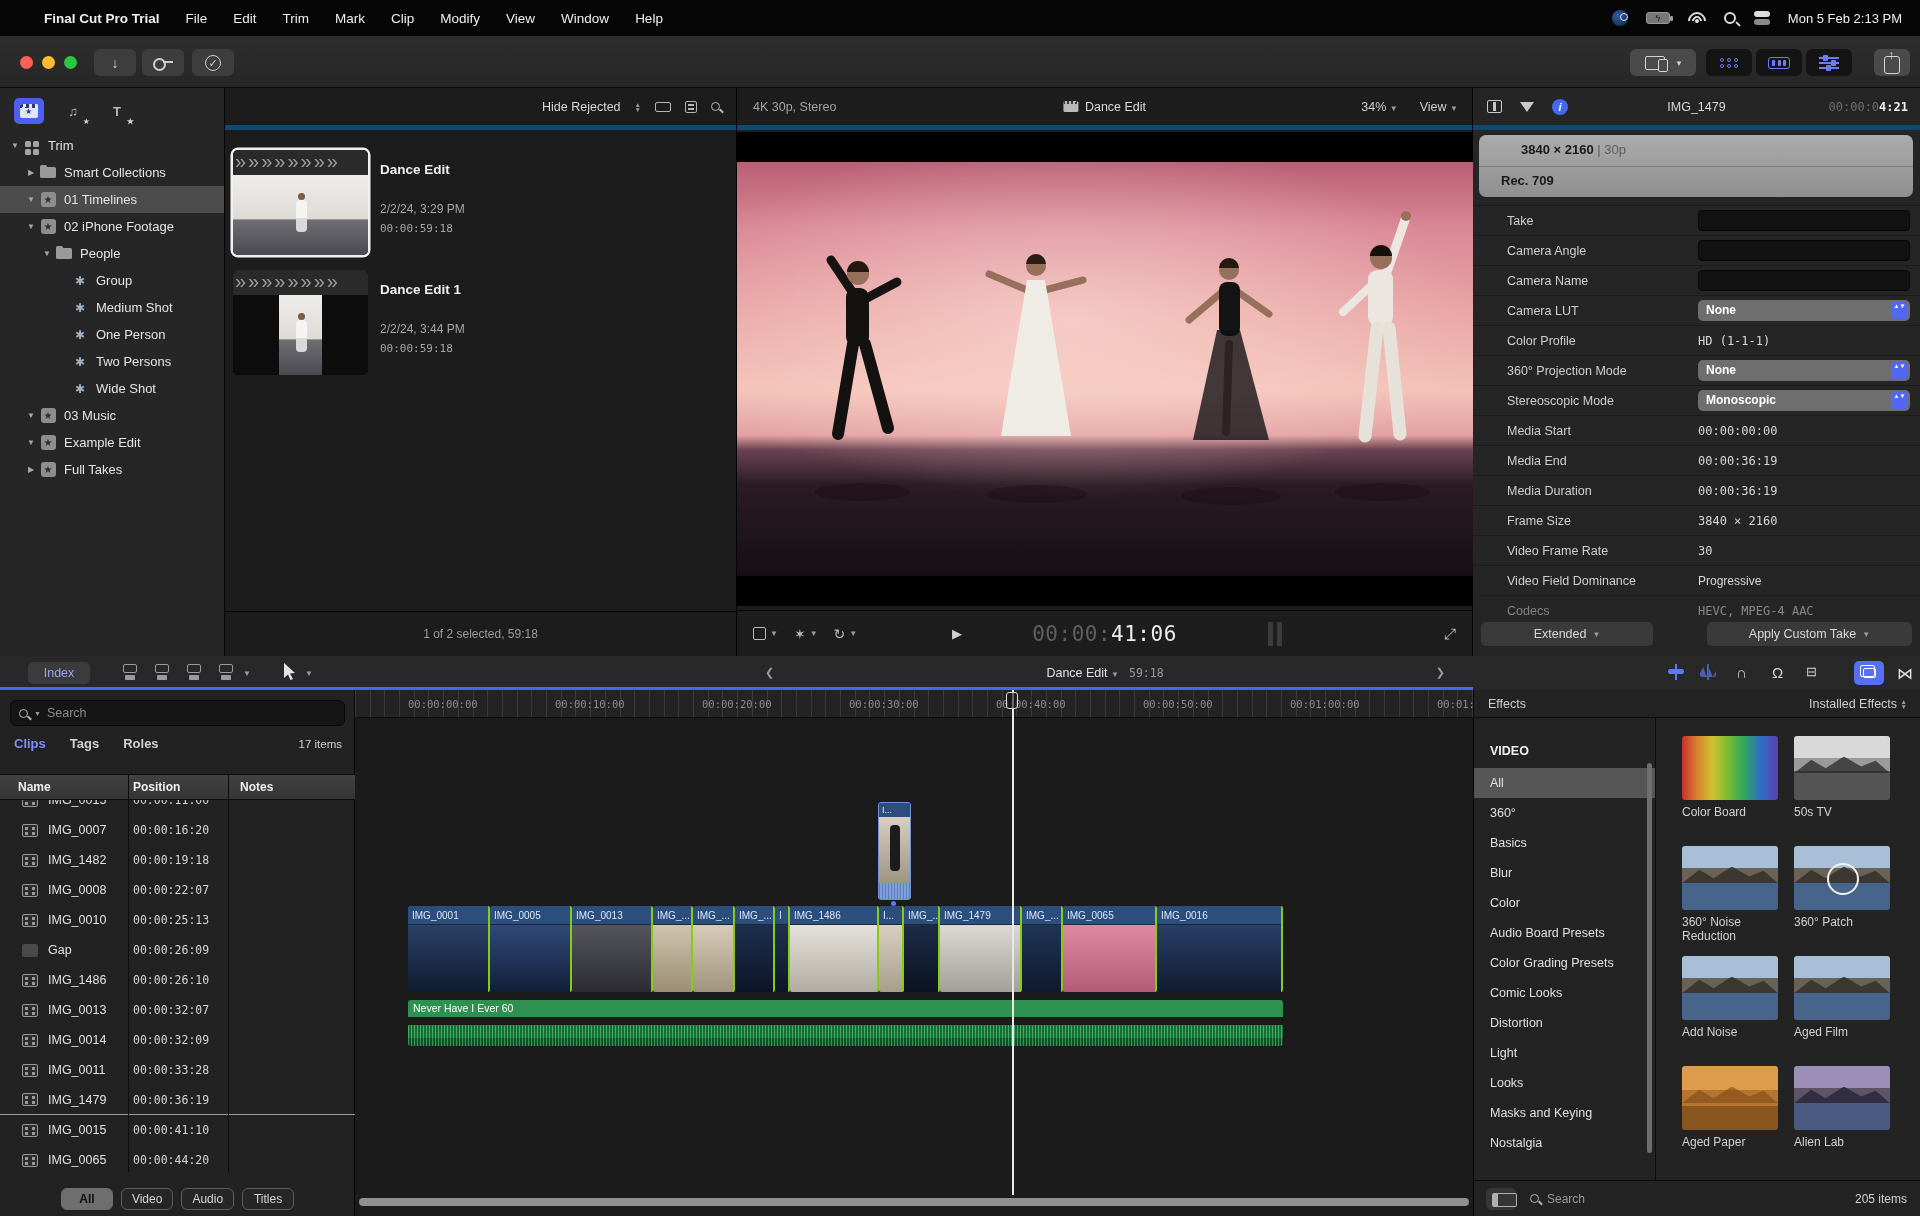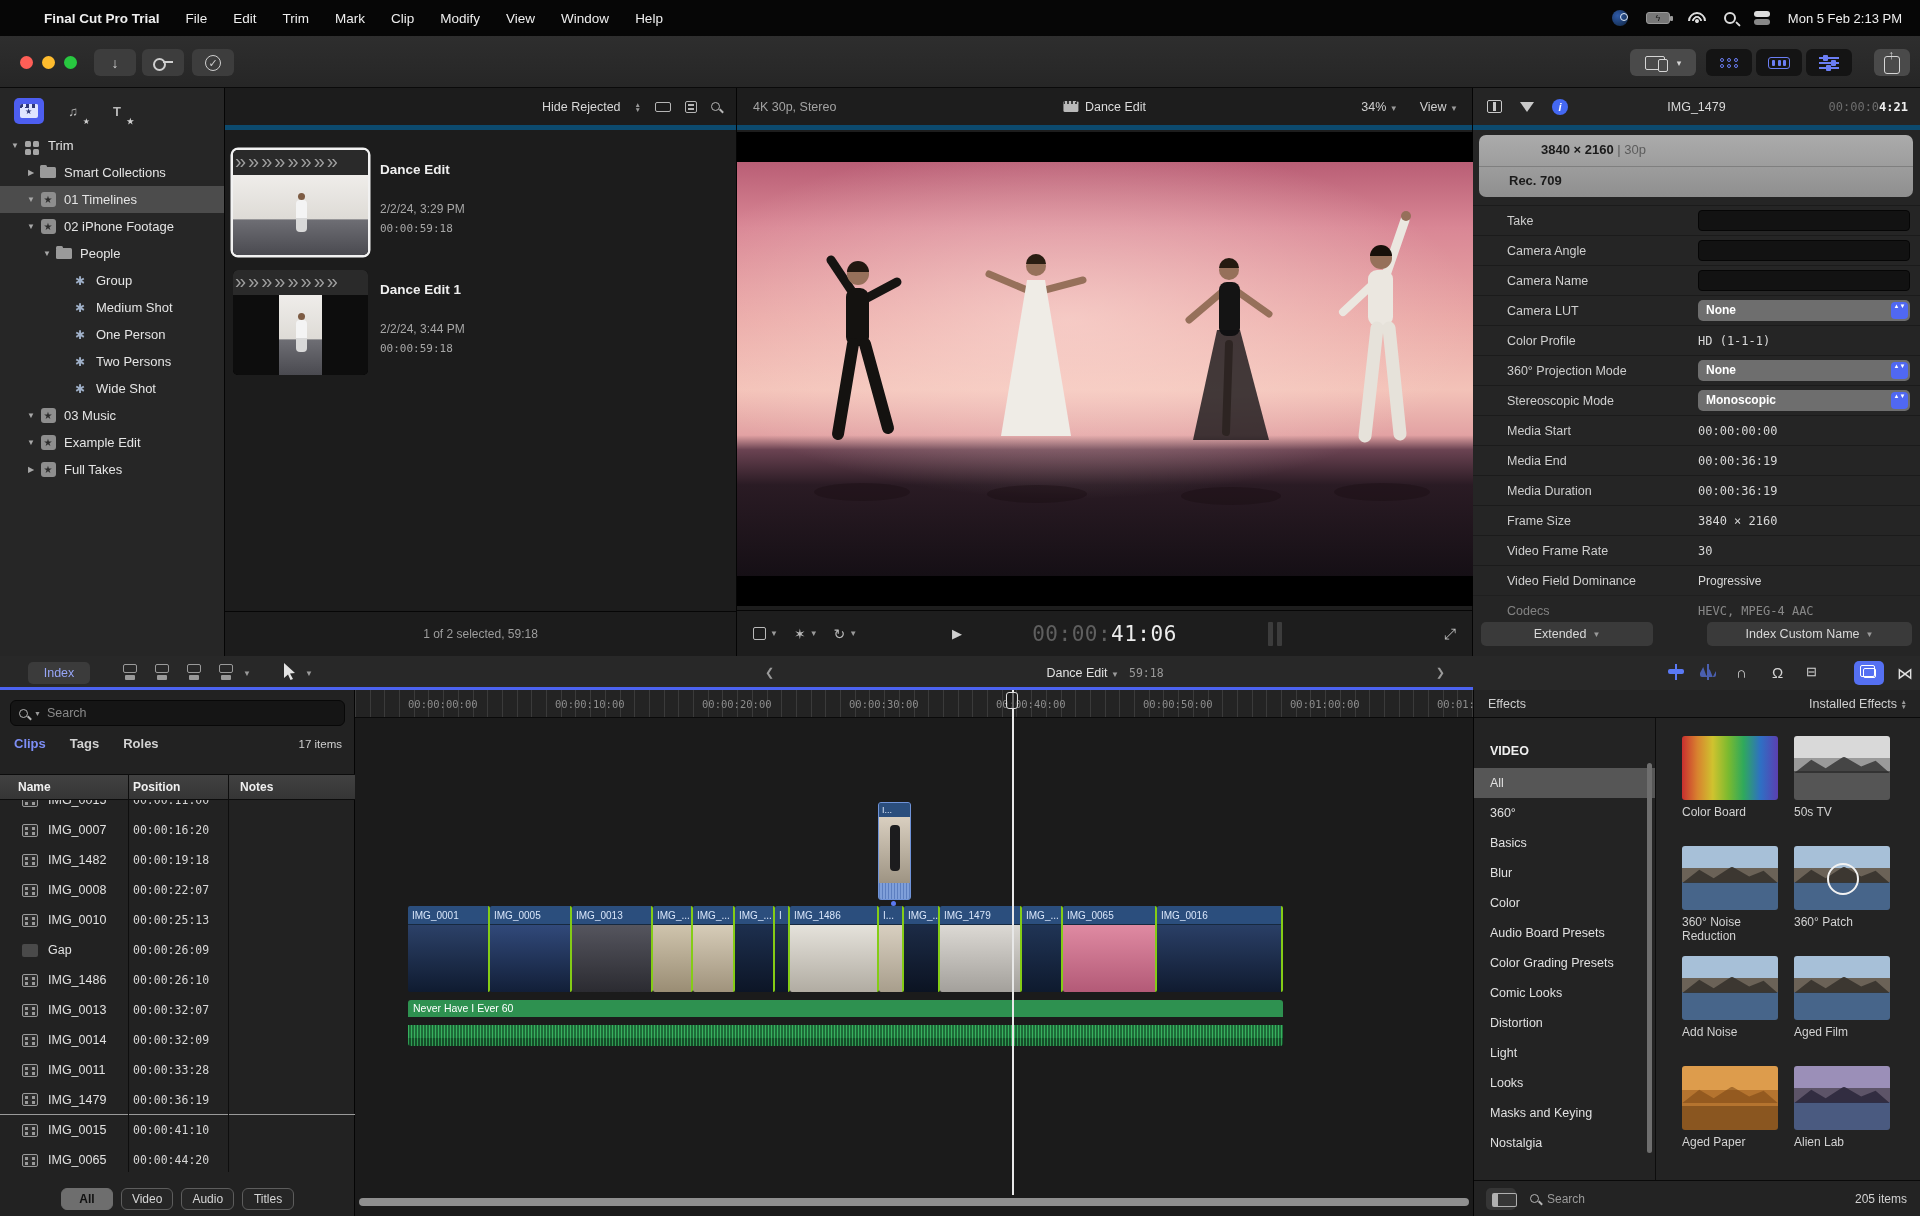--- a/index.html
+++ b/index.html
@@ -127,23 +127,23 @@
   #inspector .pane-head { display:flex; align-items:center; font-size:12.5px; }
   .ins-ico { margin-left:14px; color:#c9c9c9; }
   .film-frame { width:15px; height:13px; border:1.6px solid #c9c9c9; border-radius:2px; position:relative; }
   .film-frame::after { content:""; position:absolute; left:5px; top:1px; width:2.5px; height:9px; background:#c9c9c9; }
   .funnel { width:0; height:0; border-left:7px solid transparent; border-right:7px solid transparent; border-top:10px solid #c9c9c9; }
   .info-dot { width:16px; height:16px; border-radius:50%; background:#4468f2; color:#fff; font-size:11px; font-style:italic; font-weight:bold; text-align:center; line-height:16px; }
   .ins-name { position:absolute; left:50%; transform:translateX(-50%); color:#d9d9d9; }
   .ins-tc { position:absolute; right:12px; font-size:12px; }
   .ins-tc .dim{ color:#6e6e6e; } .ins-tc .lit{ color:#f0f0f0; font-weight:bold; }
   .banner { position:absolute; left:6px; top:47px; width:434px; height:62px; border-radius:7px; background:linear-gradient(#ababab,#8f8f8f); color:#1a1a1a; font-size:13px; }
-  .banner .l1 { padding:7px 0 0 19px; font-weight:bold;margin-left:43px; }
+  .banner .l1 { padding:7px 0 0 42px; font-weight:bold; }
   .banner .l1 .dim { color:#5c5c5c; font-weight:normal; }
-  .banner .l2 { margin-top:9px; padding-left:30px; border-top:1px solid #7f7f7f; padding-top:6px; font-weight:bold; }
+  .banner .l2 { margin-top:9px; padding-left:22px; border-top:1px solid #7f7f7f; padding-top:6px; font-weight:bold; }
   #ins-rows { position:absolute; left:0; top:117px; width:447px; }
   .ins-row { height:30px; border-top:1px solid #1b1b1b; position:relative; display:flex; align-items:center; font-size:12.5px; color:#cfcfcf; }
   .ins-row .lbl { margin-left:34px; }
   .ins-row .val { position:absolute; left:225px; color:#d8d8d8; }
   .ins-row .inputbox { position:absolute; left:225px; width:212px; height:21px; background:#121212; border:1px solid #060606; border-radius:4px; }
   .ins-row .drop { position:absolute; left:225px; width:212px; height:21px; background:#6e6e6e; border-radius:5px; color:#fff; font-size:12px; font-weight:bold; line-height:21px; padding-left:8px; }
   .drop .dchev { position:absolute; right:2px; top:2px; width:17px; height:17px; background:#5068f2; border-radius:4px; color:#fff; font-size:6px; line-height:8px; text-align:center; }
   .ins-row.faded { opacity:.55; }
   .ins-foot { position:absolute; bottom:10px; height:24px; background:#3a3a3a; border-radius:5px; color:#d9d9d9; font-size:12.5px; display:flex; align-items:center; justify-content:center; gap:6px; }
 
@@ -586,21 +586,21 @@
         <div class="ins-row faded">
           <span class="lbl">Codecs</span>
           <span class="val mono" style="font-size: 12px;">HEVC, MPEG-4 AAC</span>
         </div>
       </div>
     <span class="ins-foot" style="left:8px;width:172px;">
         <span id="foot-btn-0">Extended</span>
         <span class="chev">▼</span>
       </span>
     <span class="ins-foot" style="right:8px;width:205px;">
-        <span id="foot-btn-1">Index Custom Name</span>
+        <span id="foot-btn-1">Apply Custom Take</span>
         <span class="chev">▼</span>
       </span>
   </div>
 </div>
 
 <div id="tl-toolbar">
   <span class="idx-btn">Index</span>
   <span class="edit-ico" style="left:120px;">
       <i></i>
     </span>

